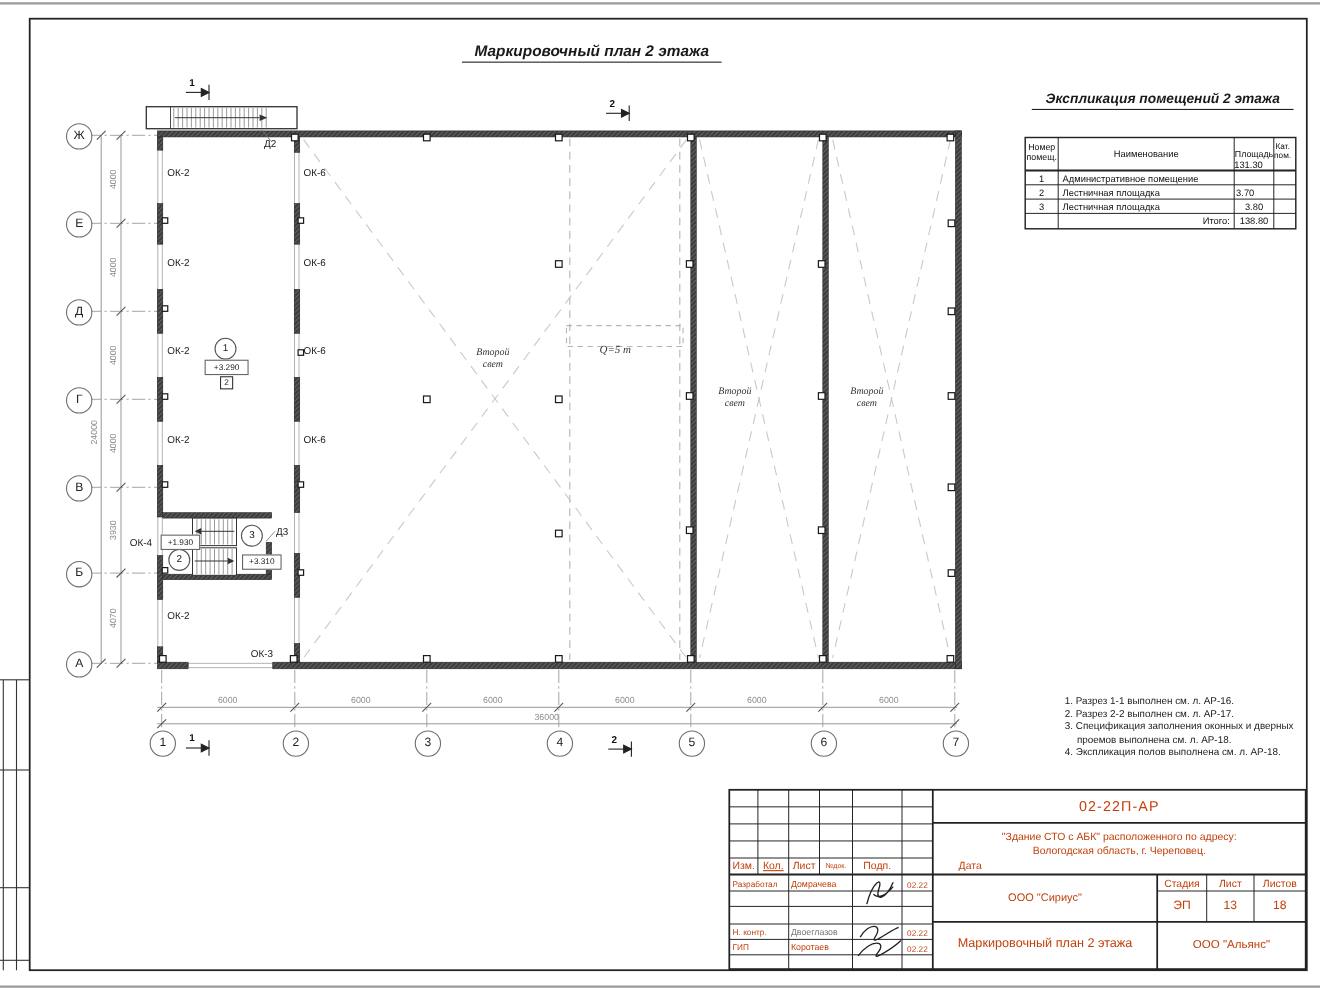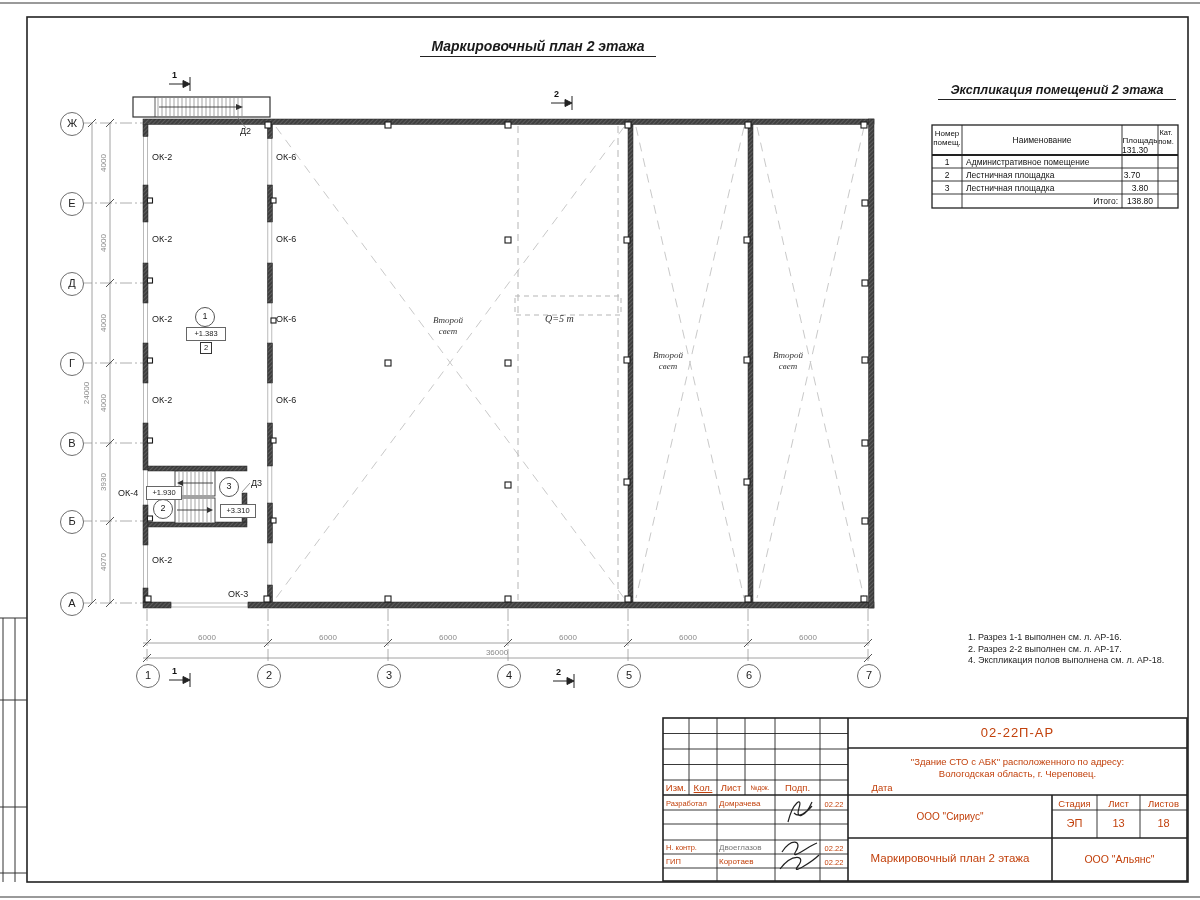--- a/index.html
+++ b/index.html
@@ -281,20 +281,21 @@
 <div class="etxt c" style="left:1122px;top:171px;width:20px;">3.70</div>
 <div class="etxt c" style="left:932px;top:184px;width:30px;">3</div>
 <div class="etxt" style="left:966px;top:184px;width:152px;">Лестничная площадка</div>
 <div class="etxt c" style="left:1122px;top:184px;width:36px;">3.80</div>
 <div class="etxt" style="left:962px;top:197px;width:156px;text-align:right;">Итого:</div>
 <div class="etxt c" style="left:1122px;top:197px;width:36px;">138.80</div>
 
 <div class="notes">
   <div>1. Разрез 1-1 выполнен см. л. АР-16.</div>
   <div>2. Разрез 2-2 выполнен см. л. АР-17.</div>
+  <div>3. Спецификация заполнения оконных и дверных проемов выполнена см. л. АР-18.</div>
   <div>4. Экспликация полов выполнена см. л. АР-18.</div>
 </div>
 
 <div class="axc" style="left:60px;top:112px;">Ж</div>
 <div class="axc" style="left:60px;top:192px;">Е</div>
 <div class="axc" style="left:60px;top:272px;">Д</div>
 <div class="axc" style="left:60px;top:352px;">Г</div>
 <div class="axc" style="left:60px;top:432px;">В</div>
 <div class="axc" style="left:60px;top:510px;">Б</div>
 <div class="axc" style="left:60px;top:592px;">А</div>
@@ -337,21 +338,21 @@
 <div class="t" style="left:240px;top:127px;">Д2</div>
 <div class="t" style="left:251px;top:479px;">Д3</div>
 
 <div class="secondlight" style="left:424px;top:315px;">Второй свет</div>
 <div class="secondlight" style="left:644px;top:350px;">Второй свет</div>
 <div class="secondlight" style="left:764px;top:350px;">Второй свет</div>
 
 <div class="t ital" style="left:545px;top:277px;font-size:10px;color:#333;margin-top:36px;">Q=5 т</div>
 
 <div class="axs" style="left:195px;top:307px;">1</div>
-<div class="ebox" style="left:186px;top:327px;width:38px;">+1.383</div>
+<div class="ebox" style="left:186px;top:327px;width:38px;">+3.290</div>
 <div class="tagbox" style="left:200px;top:342px;">2</div>
 <div class="axs" style="left:153px;top:499px;">2</div>
 <div class="axs" style="left:219px;top:477px;">3</div>
 <div class="ebox" style="left:146px;top:486px;width:34px;">+1.930</div>
 <div class="ebox" style="left:220px;top:504px;width:34px;">+3.310</div>
 
 <div class="secl" style="left:172px;top:70px;">1</div>
 <div class="secl" style="left:172px;top:666px;">1</div>
 <div class="secl" style="left:554px;top:89px;">2</div>
 <div class="secl" style="left:556px;top:667px;">2</div>

